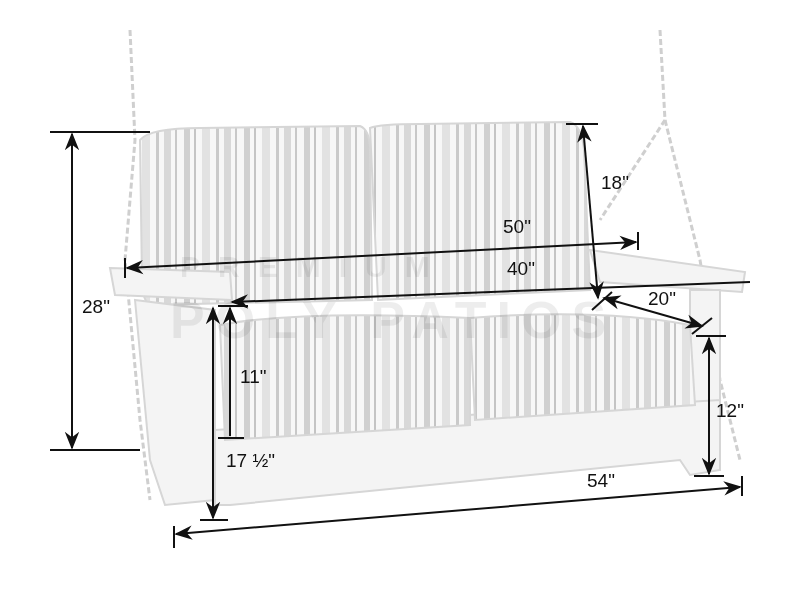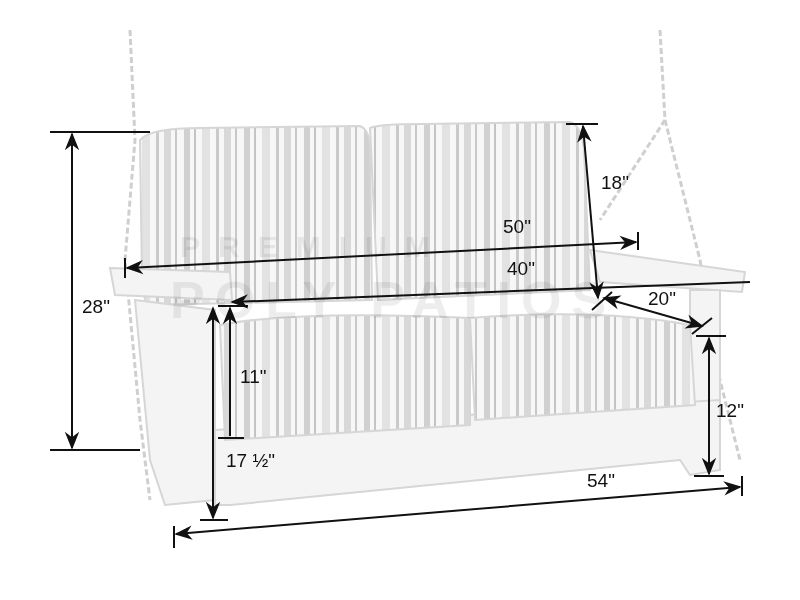--- a/index.html
+++ b/index.html
@@ -1,19 +1,19 @@
 <!DOCTYPE html>
 <html><head>
 <meta charset="utf-8">
 <style>
   html, body { margin: 0; padding: 0; background: #ffffff; }
   body { width: 800px; height: 600px; overflow: hidden; position: relative; font-family: "Liberation Sans", sans-serif; }
   #canvas { position: absolute; left: 0; top: 0; width: 800px; height: 600px; }
   .dim-label { position: absolute; font-family: "Liberation Sans", sans-serif; font-size: 19px; color: #111; white-space: nowrap; }
-  .watermark { position: absolute; font-family: "Liberation Sans", sans-serif; color: rgba(0,0,0,0.07); letter-spacing: 18px; font-weight: bold; }
+  .watermark { position: absolute; font-family: "Liberation Sans", sans-serif; color: rgba(0,0,0,0.07); letter-spacing: 18px; font-weight: bold; margin-top: 20px; }
 </style>
 </head>
 <body>
 
 <svg id="canvas" viewBox="0 0 800 600" xmlns="http://www.w3.org/2000/svg">
   <defs>
     <marker id="arrow" viewBox="0 0 10 10" refX="9" refY="5" markerWidth="9" markerHeight="9" orient="auto-start-reverse">
       <path d="M0,1 L10,5 L0,9 L3,5 z" fill="#111"></path>
     </marker>
     <pattern id="stripes" width="60" height="10" patternUnits="userSpaceOnUse">

